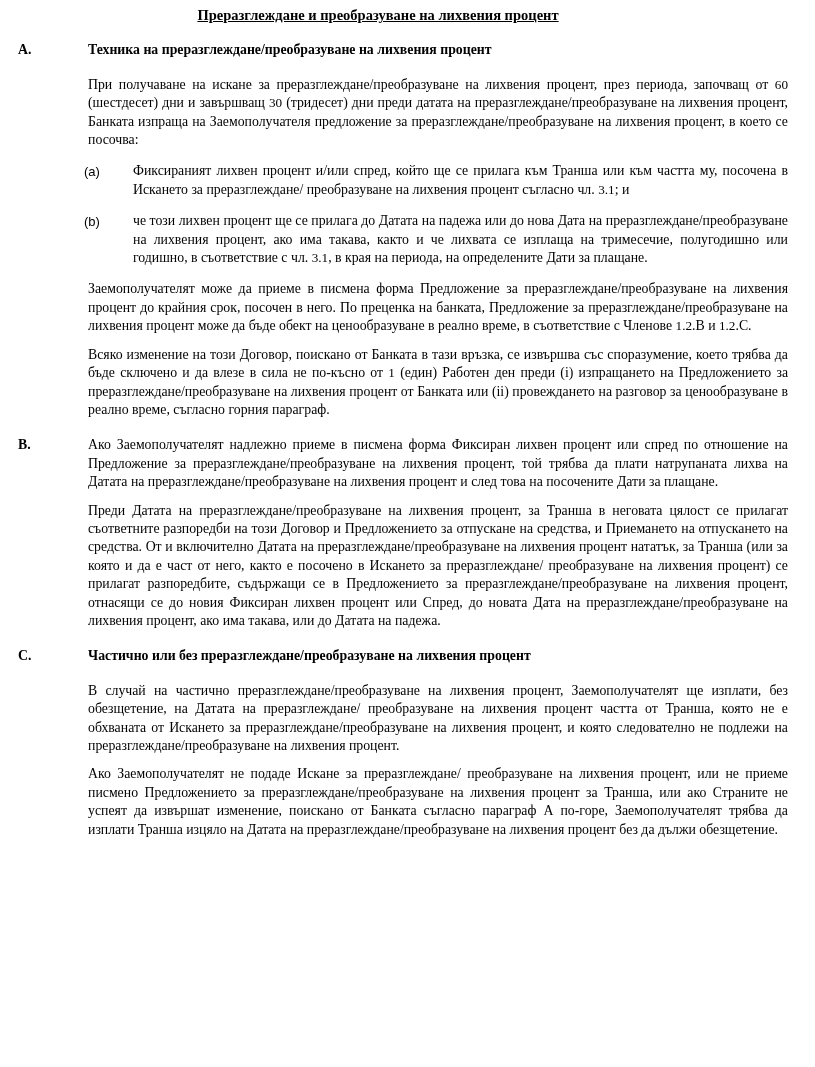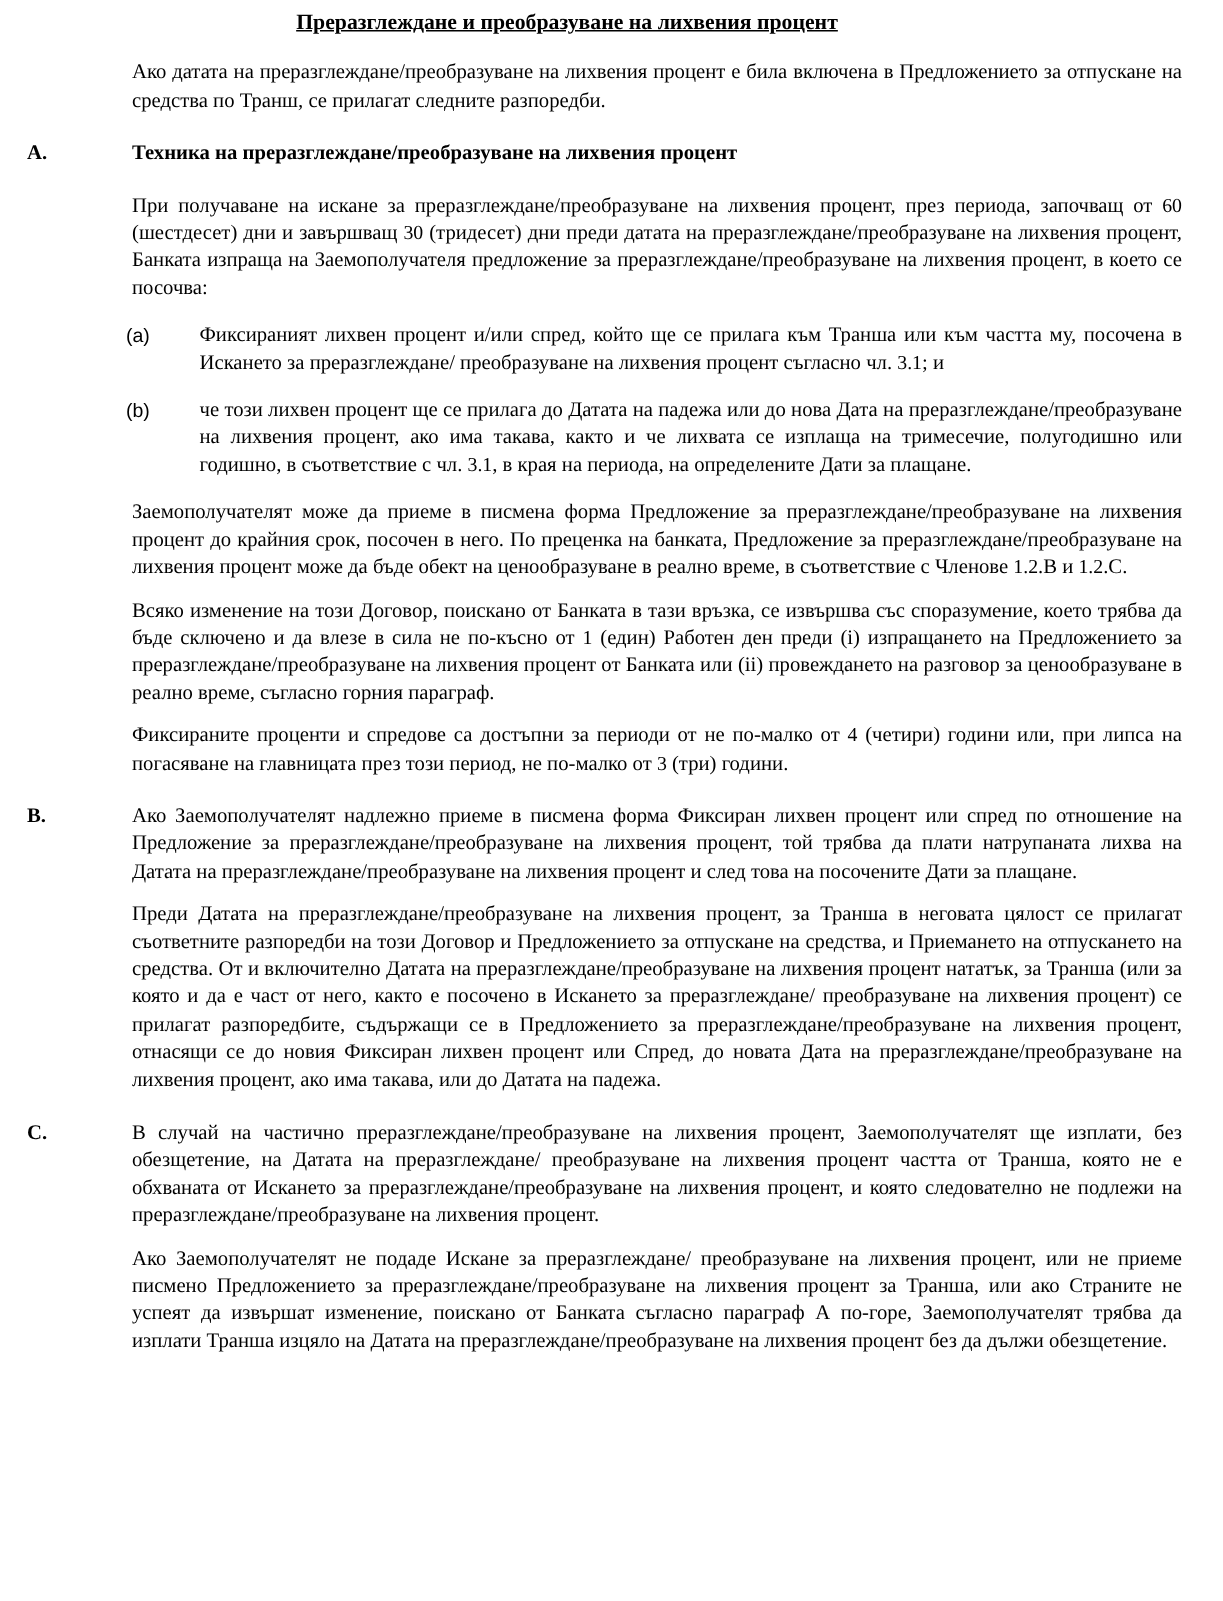--- a/index.html
+++ b/index.html
@@ -81,53 +81,52 @@
     font-size: 13.2px;
   }
 </style>
 </head>
 <body>
 
 <div class="page">
 
   <h1 class="title">Преразглеждане и преобразуване на лихвения процент</h1>
 
-  <p class="para intro">Ако датата на преразглеждане/преобразуване на лихвения процент е била включена в Предложението за отпускане на средства по Транш, се прилагат следните разпоредби.</p>
 
   <section class="section">
     <div class="section-letter">A.</div>
     <div class="section-content">
       <h2 class="heading">Техника на преразглеждане/преобразуване на лихвения процент</h2>
       <p class="para after-heading">При получаване на искане за преразглеждане/преобразуване на лихвения процент, през периода, започващ от <span class="num">60</span> (шестдесет) дни и завършващ <span class="num">30</span> (тридесет) дни преди датата на преразглеждане/преобразуване на лихвения процент, Банката изпраща на Заемополучателя предложение за преразглеждане/преобразуване на лихвения процент, в което се посочва:</p>
 
       <div class="list-item">
         <span class="list-marker">(a)</span>
         <p class="li-text">Фиксираният лихвен процент и/или спред, който ще се прилага към Транша или към частта му, посочена в Искането за преразглеждане/ преобразуване на лихвения процент съгласно чл. <span class="num">3.1</span>; и</p>
       </div>
 
       <div class="list-item">
         <span class="list-marker">(b)</span>
         <p class="li-text">че този лихвен процент ще се прилага до Датата на падежа или до нова Дата на преразглеждане/преобразуване на лихвения процент, ако има такава, както и че лихвата се изплаща на тримесечие, полугодишно или годишно, в съответствие с чл. <span class="num">3.1</span>, в края на периода, на определените Дати за плащане.</p>
       </div>
 
       <p class="para" style="margin-top:13px">Заемополучателят може да приеме в писмена форма Предложение за преразглеждане/преобразуване на лихвения процент до крайния срок, посочен в него. По преценка на банката, Предложение за преразглеждане/преобразуване на лихвения процент може да бъде обект на ценообразуване в реално време, в съответствие с Членове <span class="num">1.2</span>.В и <span class="num">1.2</span>.С.</p>
       <p class="para">Всяко изменение на този Договор, поискано от Банката в тази връзка, се извършва със споразумение, което трябва да бъде сключено и да влезе в сила не по-късно от <span class="num">1</span> (един) Работен ден преди (i) изпращането на Предложението за преразглеждане/преобразуване на лихвения процент от Банката или (ii) провеждането на разговор за ценообразуване в реално време, съгласно горния параграф.</p>
-      <p class="para">Фиксираните проценти и спредове са достъпни за периоди от не по-малко от <span class="num">4</span> (четири) години или, при липса на погасяване на главницата през този период, не по-малко от <span class="num">3</span> (три) години.</p>
     </div>
   </section>
 
   <section class="section">
     <div class="section-letter">B.</div>
     <div class="section-content">
       <p class="para after-heading">Ако Заемополучателят надлежно приеме в писмена форма Фиксиран лихвен процент или спред по отношение на Предложение за преразглеждане/преобразуване на лихвения процент, той трябва да плати натрупаната лихва на Датата на преразглеждане/преобразуване на лихвения процент и след това на посочените Дати за плащане.</p>
       <p class="para">Преди Датата на преразглеждане/преобразуване на лихвения процент, за Транша в неговата цялост се прилагат съответните разпоредби на този Договор и Предложението за отпускане на средства, и Приемането на отпускането на средства. От и включително Датата на преразглеждане/преобразуване на лихвения процент нататък, за Транша (или за която и да е част от него, както е посочено в Искането за преразглеждане/ преобразуване на лихвения процент) се прилагат разпоредбите, съдържащи се в Предложението за преразглеждане/преобразуване на лихвения процент, отнасящи се до новия Фиксиран лихвен процент или Спред, до новата Дата на преразглеждане/преобразуване на лихвения процент, ако има такава, или до Датата на падежа.</p>
     </div>
   </section>
 
   <section class="section">
     <div class="section-letter">C.</div>
     <div class="section-content">
+      <h2 class="heading">Частично или без преразглеждане/преобразуване на лихвения процент</h2>
       <p class="para after-heading">В случай на частично преразглеждане/преобразуване на лихвения процент, Заемополучателят ще изплати, без обезщетение, на Датата на преразглеждане/ преобразуване на лихвения процент частта от Транша, която не е обхваната от Искането за преразглеждане/преобразуване на лихвения процент, и която следователно не подлежи на преразглеждане/преобразуване на лихвения процент.</p>
       <p class="para">Ако Заемополучателят не подаде Искане за преразглеждане/ преобразуване на лихвения процент, или не приеме писмено Предложението за преразглеждане/преобразуване на лихвения процент за Транша, или ако Страните не успеят да извършат изменение, поискано от Банката съгласно параграф А по-горе, Заемополучателят трябва да изплати Транша изцяло на Датата на преразглеждане/преобразуване на лихвения процент без да дължи обезщетение.</p>
     </div>
   </section>
 
 </div>
 
 </body></html>

